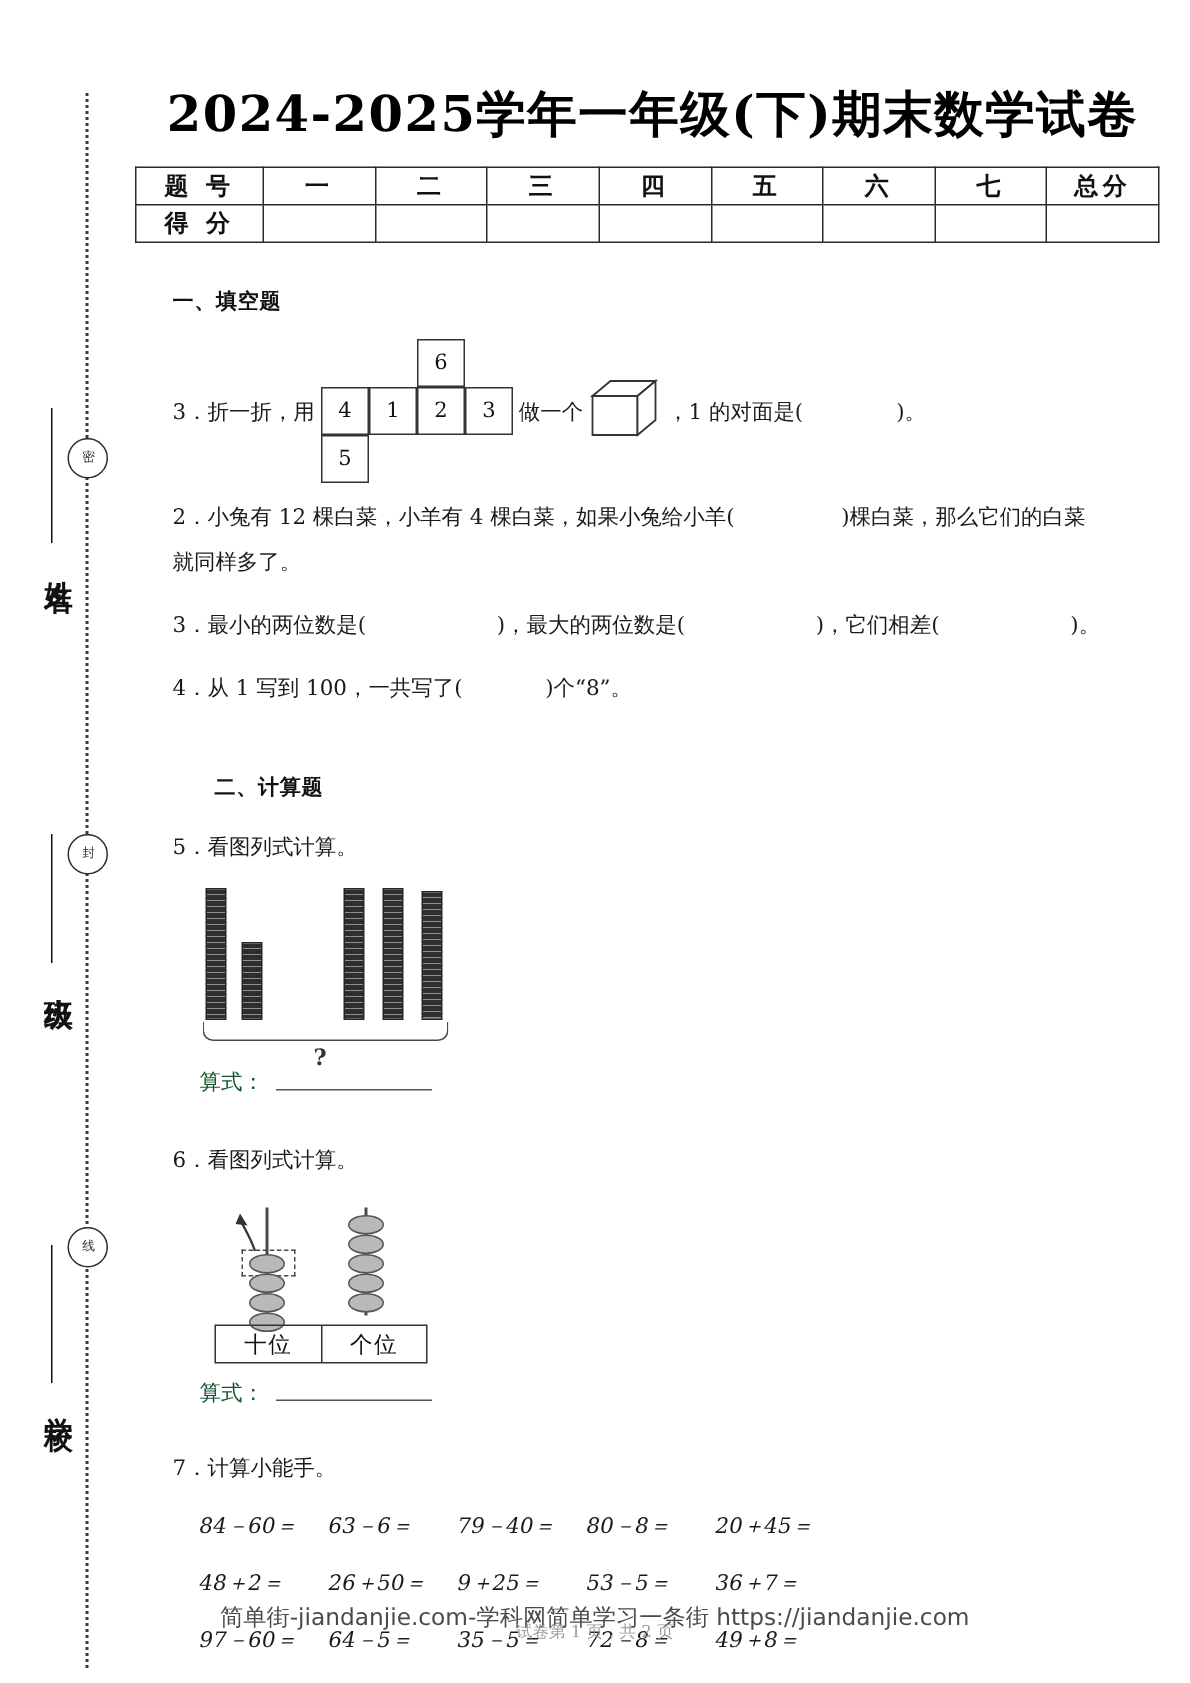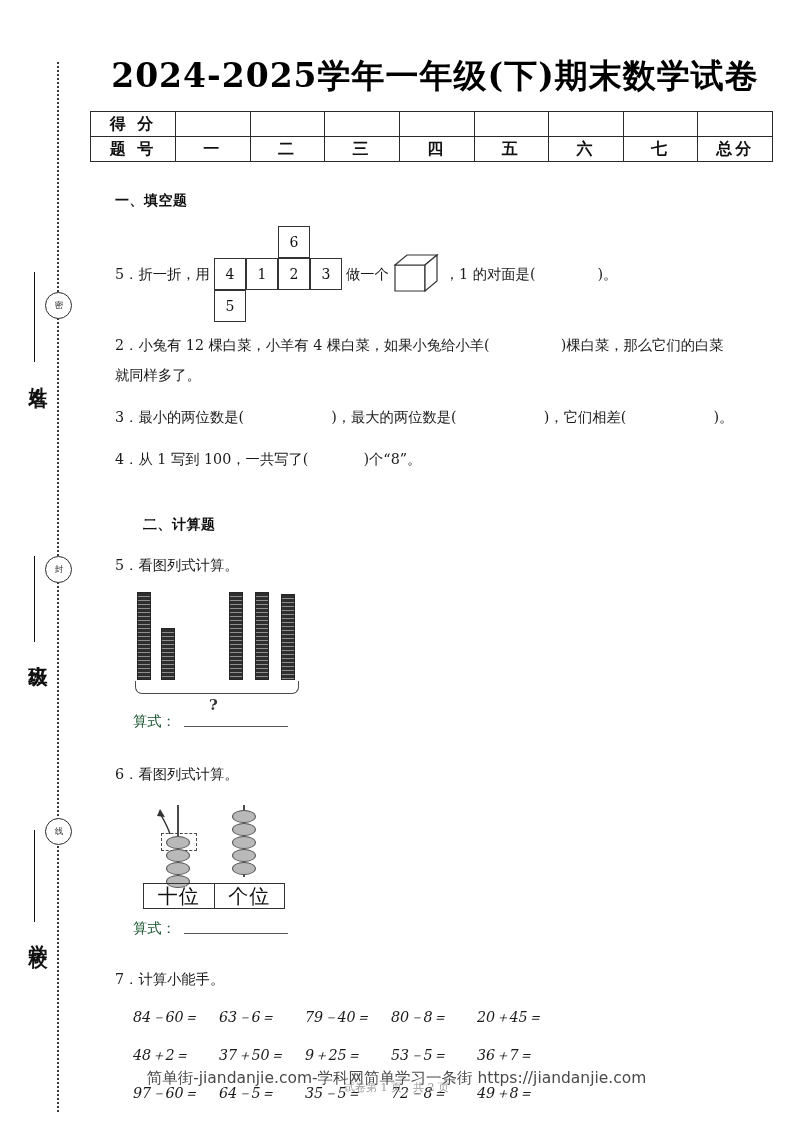--- a/index.html
+++ b/index.html
@@ -262,21 +262,21 @@
     position: absolute;
     left: 10px; bottom: 0;
     width: 142px; height: 26px;
     border: 1.6px solid #333;
     box-sizing: border-box;
     display: flex;
   }
   .place-box div {
     flex: 1;
     text-align: center;
-    font-size: 20px;
+    font-size: 15px;
     line-height: 24px;
     letter-spacing: 1px;
     color: #111;
   }
   .place-box div.left-cell { border-right: 1.6px solid #333; }
 
   .formula-line {
     font-size: 14.3px;
     color: #14532d;
     margin: 10px 0 0 18px;
@@ -351,50 +351,50 @@
 </div>
 
 <div class="sheet">
 
   <h1 class="exam-title">2024-2025学年一年级(下)期末数学试卷</h1>
 
 
   <table class="score-table">
     <tbody>
         <tr>
-      <td class="lead">得 分</td>
-      <td></td>
-      <td></td>
-      <td></td>
-      <td></td>
-      <td></td>
-      <td></td>
-      <td></td>
-      <td></td>
-    </tr>
-    <tr>
       <td class="lead">题 号</td>
       <td>一</td>
       <td>二</td>
       <td>三</td>
       <td>四</td>
       <td>五</td>
       <td>六</td>
       <td>七</td>
       <td>总分</td>
     </tr>
+    <tr>
+      <td class="lead">得 分</td>
+      <td></td>
+      <td></td>
+      <td></td>
+      <td></td>
+      <td></td>
+      <td></td>
+      <td></td>
+      <td></td>
+    </tr>
   </tbody>
     </table>
 
   <div class="content">
 
     <p class="sec-head">一、填空题</p>
 
     <div class="q1-line">
-      <span>5．折一折，用</span>
+      <span>3．折一折，用</span>
 
       <div class="net">
         <div class="cell c6">6</div>
         <div class="cell c4">4</div>
         <div class="cell c1">1</div>
         <div class="cell c2">2</div>
         <div class="cell c3">3</div>
         <div class="cell c5">5</div>
       </div>
 
@@ -501,21 +501,21 @@
     <div class="calc-grid">
       <div class="row">
         <span class="cell">84－60＝</span>
         <span class="cell">63－6＝</span>
         <span class="cell">79－40＝</span>
         <span class="cell">80－8＝</span>
         <span class="cell">20＋45＝</span>
       </div>
       <div class="row">
         <span class="cell">48＋2＝</span>
-        <span class="cell">37＋50＝</span>
+        <span class="cell">26＋50＝</span>
         <span class="cell">9＋25＝</span>
         <span class="cell">53－5＝</span>
         <span class="cell">36＋7＝</span>
       </div>
       <div class="row">
         <span class="cell">97－60＝</span>
         <span class="cell">64－5＝</span>
         <span class="cell">35－5＝</span>
         <span class="cell">72－8＝</span>
         <span class="cell">49＋8＝</span>

